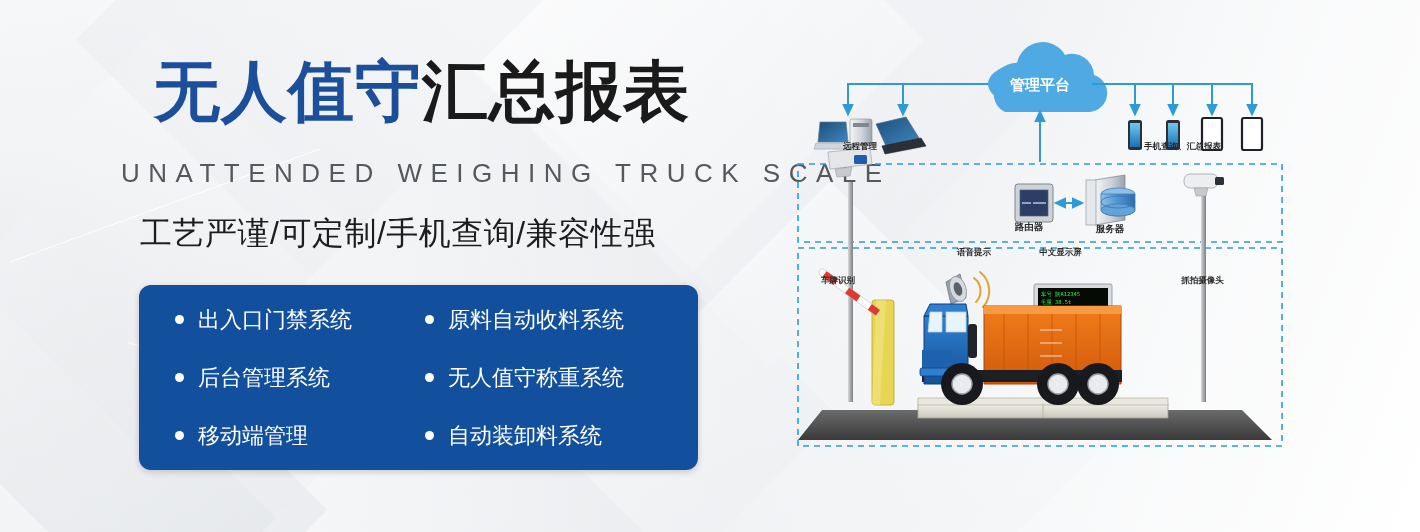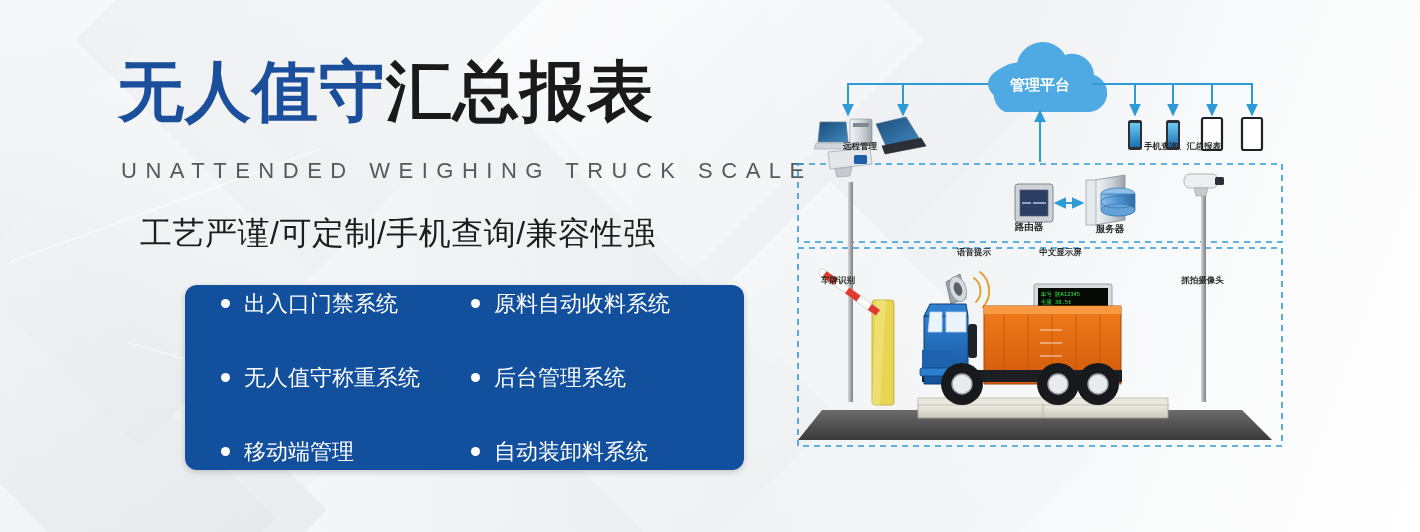--- a/index.html
+++ b/index.html
@@ -24,42 +24,42 @@
   .f6{left:-180px;top:300px;width:420px;height:420px;background:linear-gradient(70deg,#f6f7f8,#e2e5e9);transform:rotate(45deg);opacity:.55;}
   .f7{left:640px;top:260px;width:380px;height:380px;background:linear-gradient(120deg,#ffffff,#eef0f2);transform:rotate(45deg);opacity:.45;}
   .fline{position:absolute;background:rgba(255,255,255,.85);height:1px;}
 
   
   .title{
     position:absolute;left:118px;top:58px;
     font-size:66px;font-weight:bold;letter-spacing:1px;
     white-space:nowrap;line-height:1;
   }
-  .title .blue{color:#1B4F9C;}
+  .title .blue{color:#1B4F9C;margin-left:36px;}
   .title .dark{color:#1a1a1a;}
 
   .subtitle{
     position:absolute;left:121px;top:158px;
-    font-size:22px;color:#55585d;letter-spacing:8.5px;
+    font-size:26px;color:#55585d;letter-spacing:8.5px;
     white-space:nowrap;font-weight:400;
   }
 
   .tagline{
     position:absolute;left:140px;top:212px;
     font-size:32px;color:#1d1d1f;white-space:nowrap;letter-spacing:.5px;
   }
 
   
   .featurebox{
     position:absolute;left:139px;top:285px;width:559px;height:185px;
     background:#12509E;border-radius:12px;
     box-shadow:0 2px 6px rgba(0,0,0,.18);
     display:grid;grid-template-columns:250px 1fr;
-    align-content:center;row-gap:16px;
-    padding:0 0 0 36px;box-sizing:border-box;margin-left:46px;
+    align-content:center;row-gap:0;
+    padding:0 0 0 36px;box-sizing:border-box;
   }
   .feat{display:flex;align-items:center;height:58px;color:#ffffff;font-size:22px;white-space:nowrap;}
   .dot{width:9px;height:9px;border-radius:50%;background:#fff;margin-right:14px;flex:0 0 auto;}
 
   
   #diagram{position:absolute;left:790px;top:12px;width:500px;height:460px;}
   #diagram svg{display:block;}
   .dlabel{position:absolute;font-size:7px;color:#2b2b2b;white-space:nowrap;font-weight:bold;transform:scale(.95);}
 </style>
 </head>
@@ -89,25 +89,25 @@
     <div class="feat">
       <span class="dot"></span>
       <span>出入口门禁系统</span>
     </div>
     <div class="feat">
       <span class="dot"></span>
       <span>原料自动收料系统</span>
     </div>
     <div class="feat">
       <span class="dot"></span>
+      <span>后台管理系统</span>
+    </div>
+    <div class="feat">
+      <span class="dot"></span>
       <span>无人值守称重系统</span>
-    </div>
-    <div class="feat">
-      <span class="dot"></span>
-      <span>后台管理系统</span>
     </div>
     <div class="feat">
       <span class="dot"></span>
       <span>移动端管理</span>
     </div>
     <div class="feat">
       <span class="dot"></span>
       <span>自动装卸料系统</span>
     </div>
   </div>

